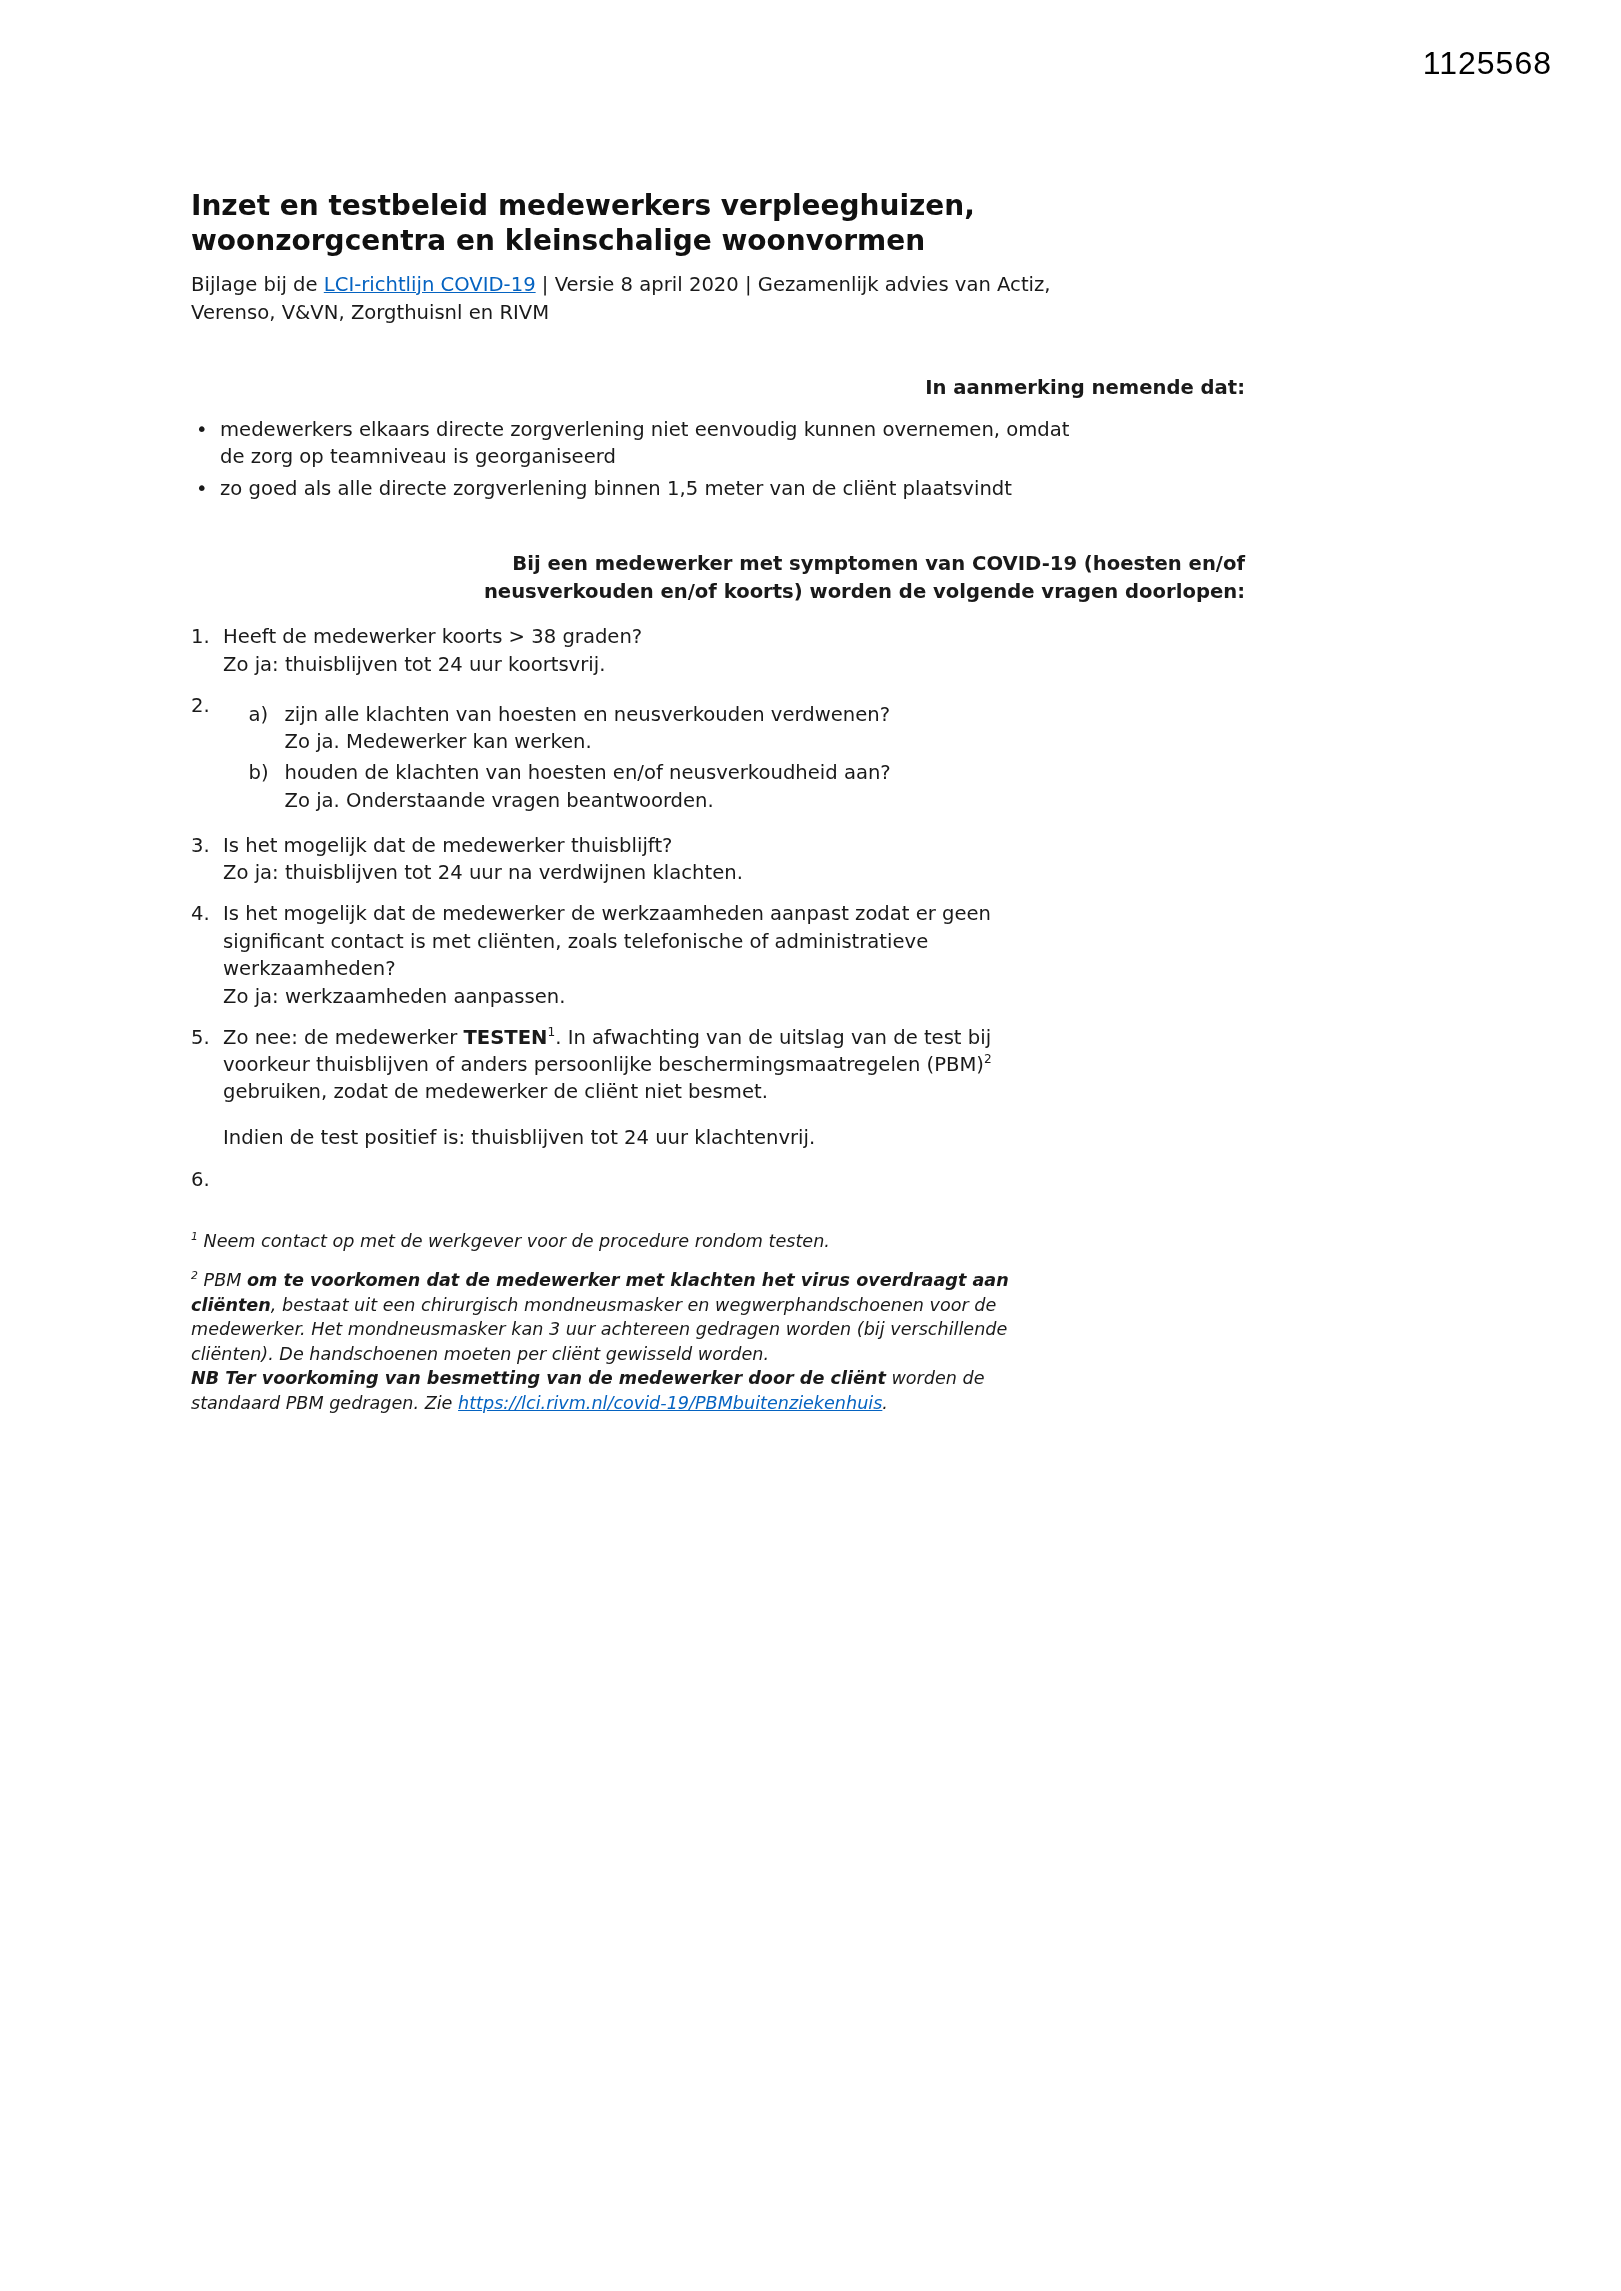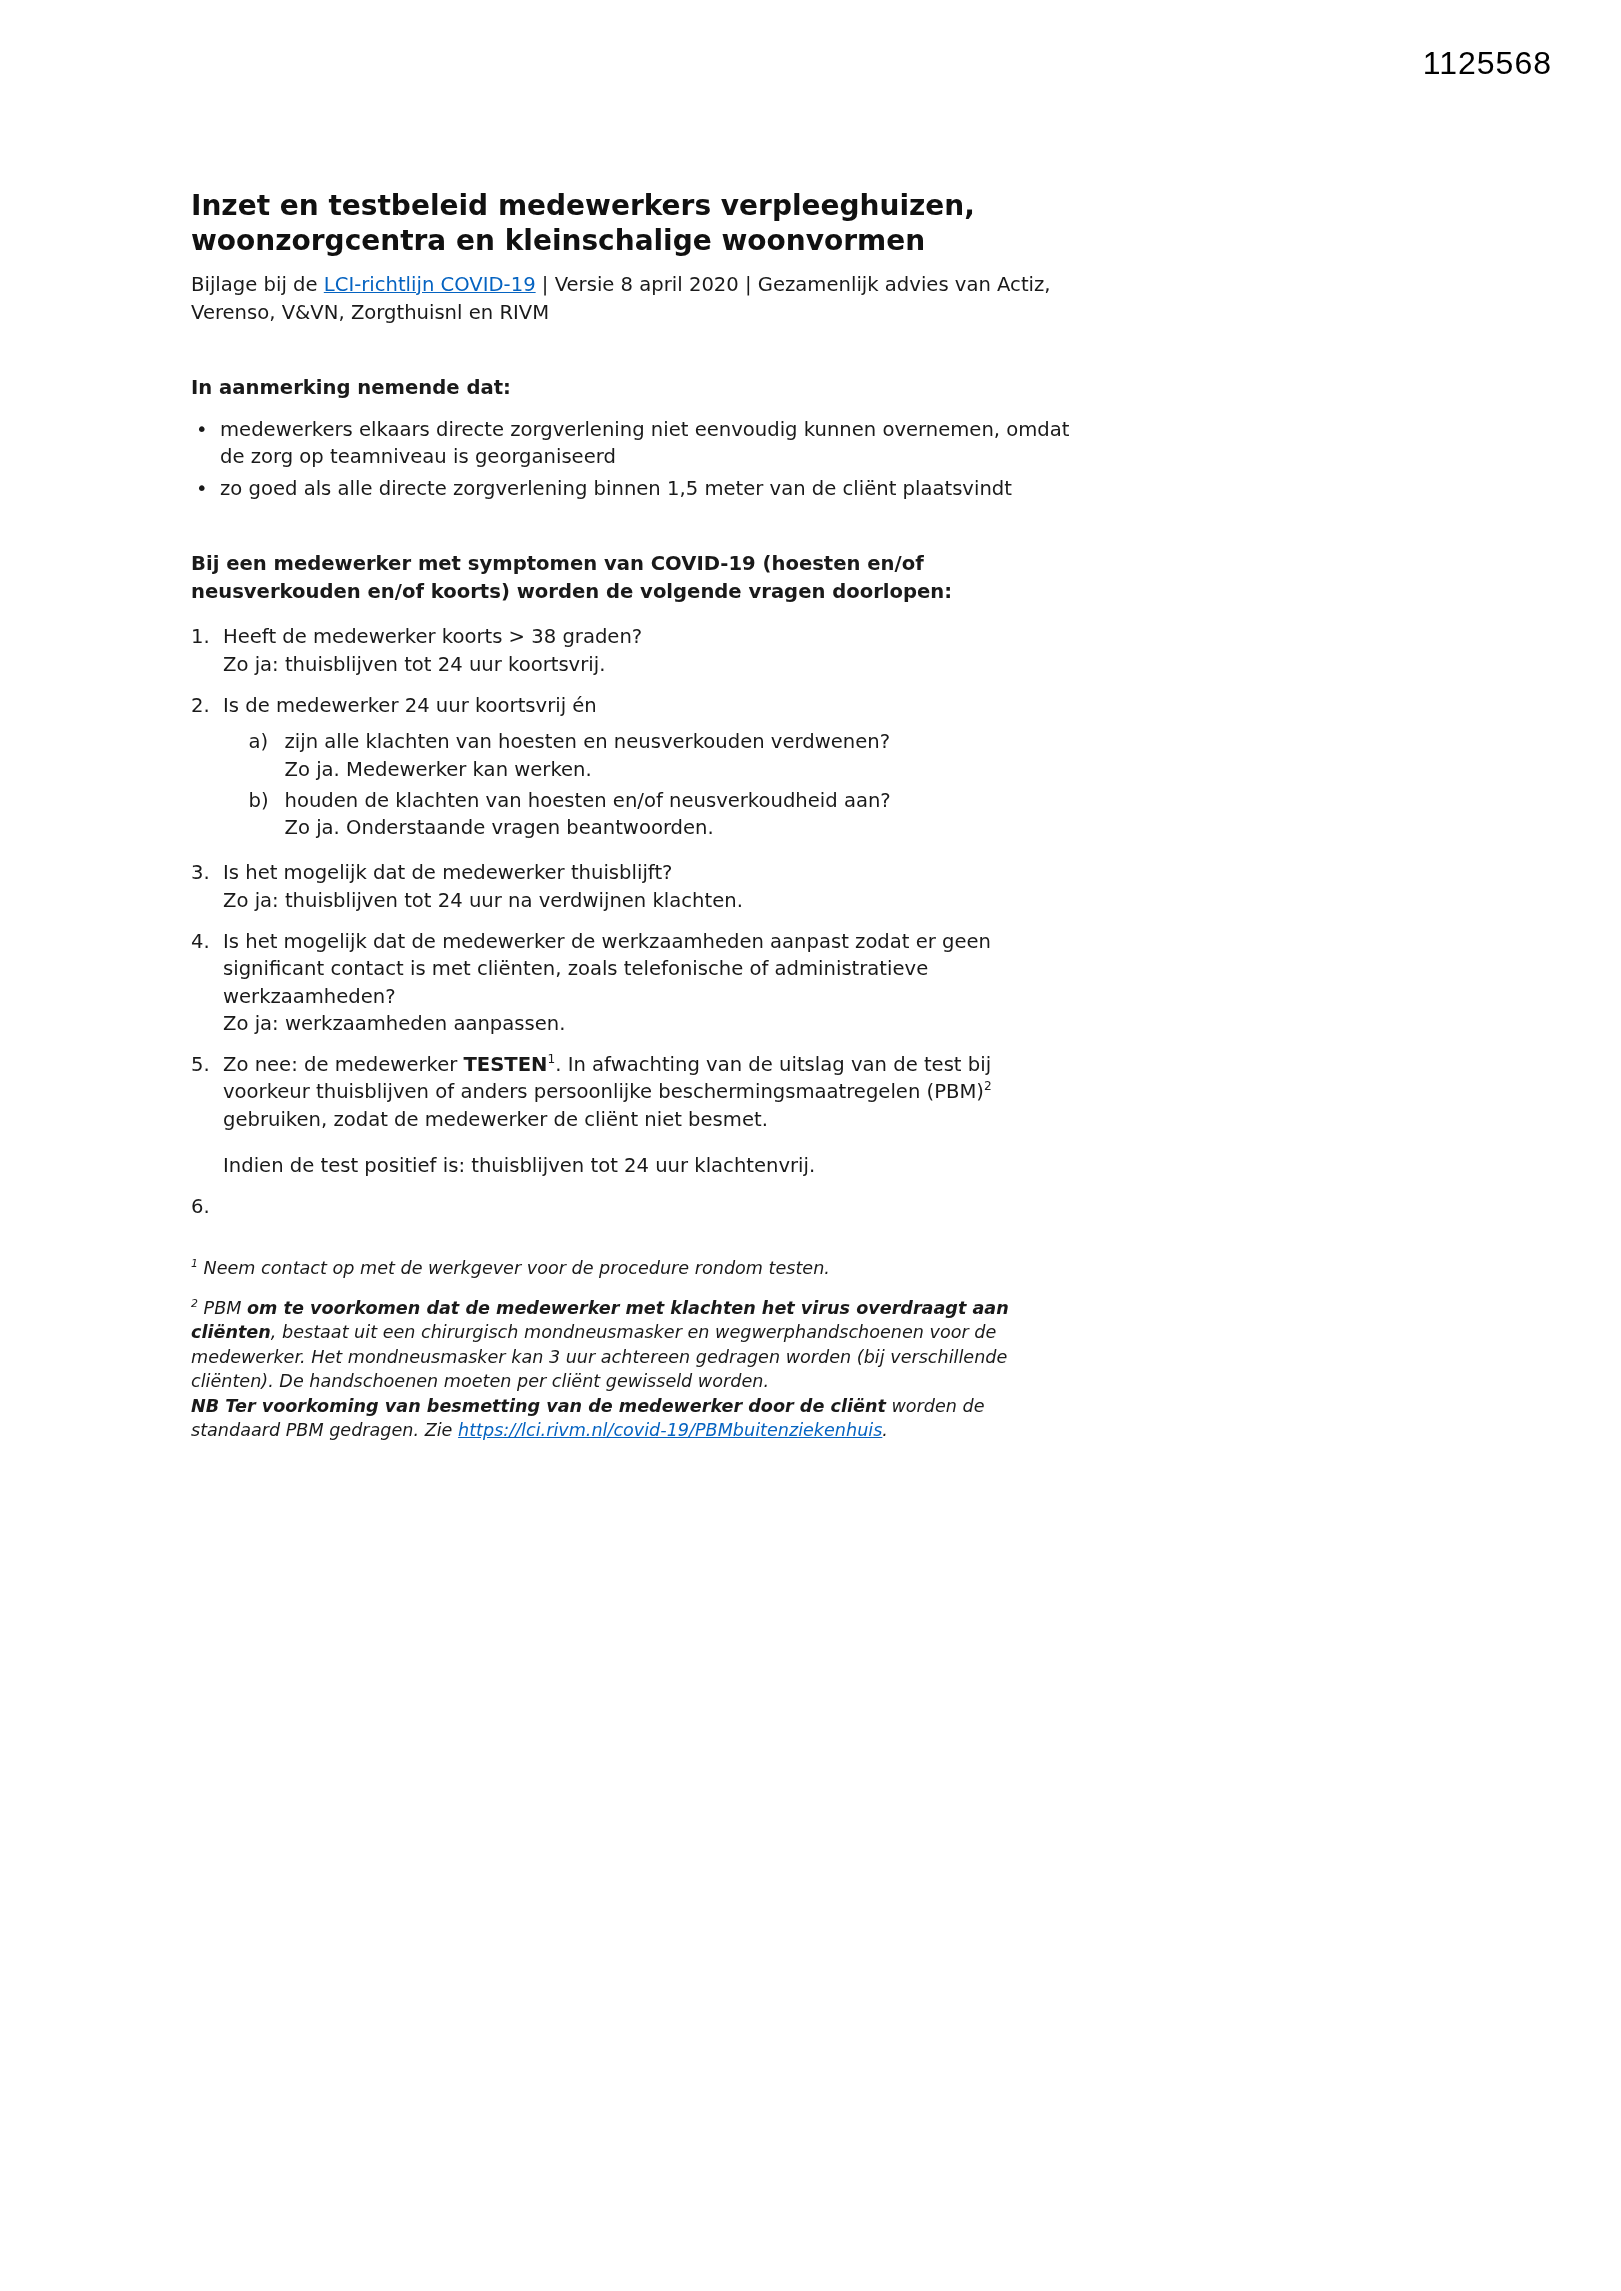--- a/index.html
+++ b/index.html
@@ -42,20 +42,21 @@
   }
   a {
     color: #0563c1;
     text-decoration: underline;
     cursor: pointer;
   }
   .section-heading {
     font-size: 19.6px;
     font-weight: bold;
     line-height: 28px;
+    text-align: right;
   }
   .h-considerations { margin-bottom: 13.7px; }
   .h-questions { margin-bottom: 17.6px; }
   .bullets {
     list-style: none;
     margin-bottom: 47px;
   }
   .bullets li {
     position: relative;
     padding-left: 29px;
@@ -117,21 +118,20 @@
 
   <div class="qitem">
     <span class="qnum">1.</span>
     <div class="qbody pre">Heeft de medewerker koorts &gt; 38 graden?
 Zo ja: thuisblijven tot 24 uur koortsvrij.</div>
   </div>
 
   <div class="qitem">
     <span class="qnum">2.</span>
     <div class="qbody">
-      <div class="pre">Is de medewerker 24 uur koortsvrij én</div>
       <div class="sublist">
         <div class="subitem">
           <span class="subletter">a)</span>
           <div class="subbody pre">zijn alle klachten van hoesten en neusverkouden verdwenen?
 Zo ja. Medewerker kan werken.</div>
         </div>
         <div class="subitem">
           <span class="subletter">b)</span>
           <div class="subbody pre">houden de klachten van hoesten en/of neusverkoudheid aan?
 Zo ja. Onderstaande vragen beantwoorden.</div>

